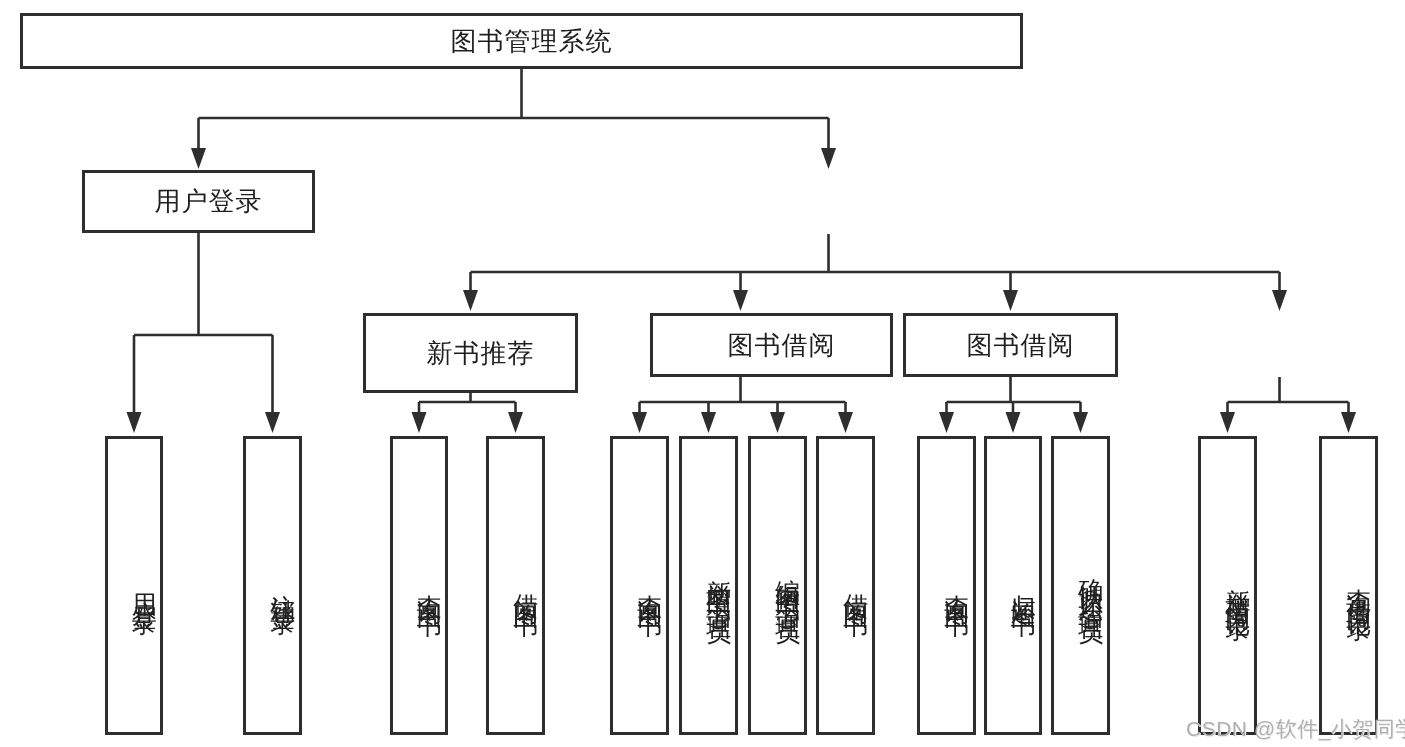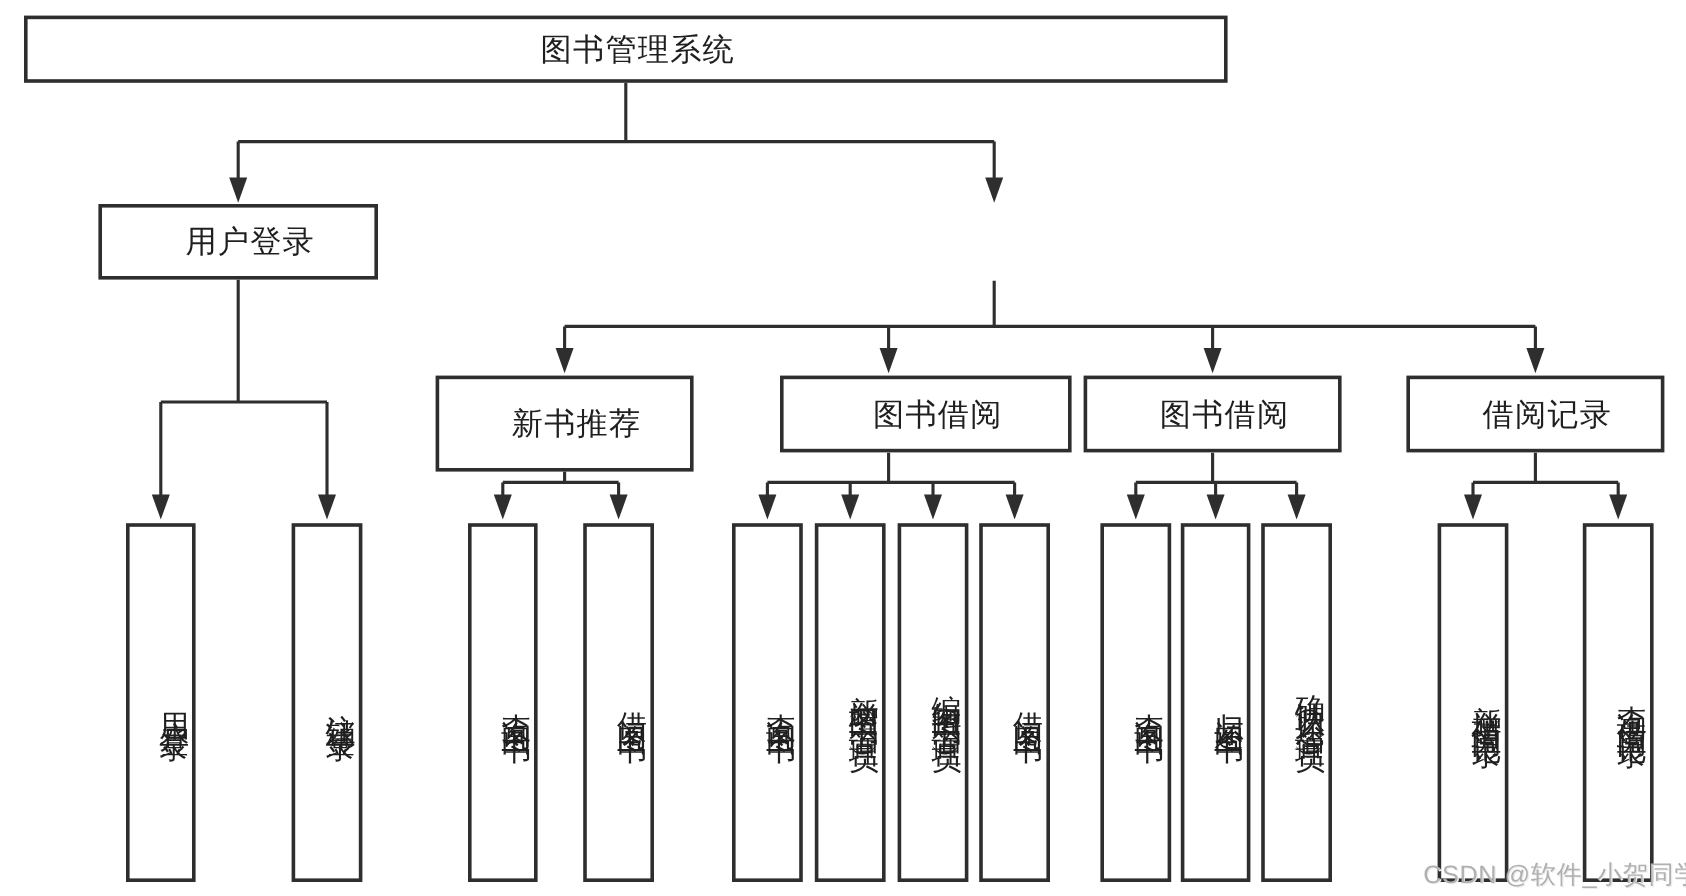--- a/index.html
+++ b/index.html
@@ -98,23 +98,20 @@
 
   <div class="node h-node" style="left:363px;top:313px;width:215px;height:80px">
     <span>新书推荐</span>
   </div>
   <div class="node h-node" style="left:650px;top:313px;width:243px;height:64px">
     <span>图书借阅</span>
   </div>
   <div class="node h-node" style="left:903px;top:313px;width:215px;height:64px">
     <span>图书借阅</span>
   </div>
-  <div class="node h-node" style="left:1172px;top:313px;width:215px;height:64px">
-    <span>借阅记录</span>
-  </div>
 
   <div class="node v-node" style="left:105px;top:436px;width:58px;height:299px">
     <span>用户登录</span>
   </div>
   <div class="node v-node" style="left:243px;top:436px;width:59px;height:299px">
     <span>注销登录</span>
   </div>
 
   <div class="node v-node" style="left:390px;top:436px;width:58px;height:299px">
     <span>查询图书</span>

